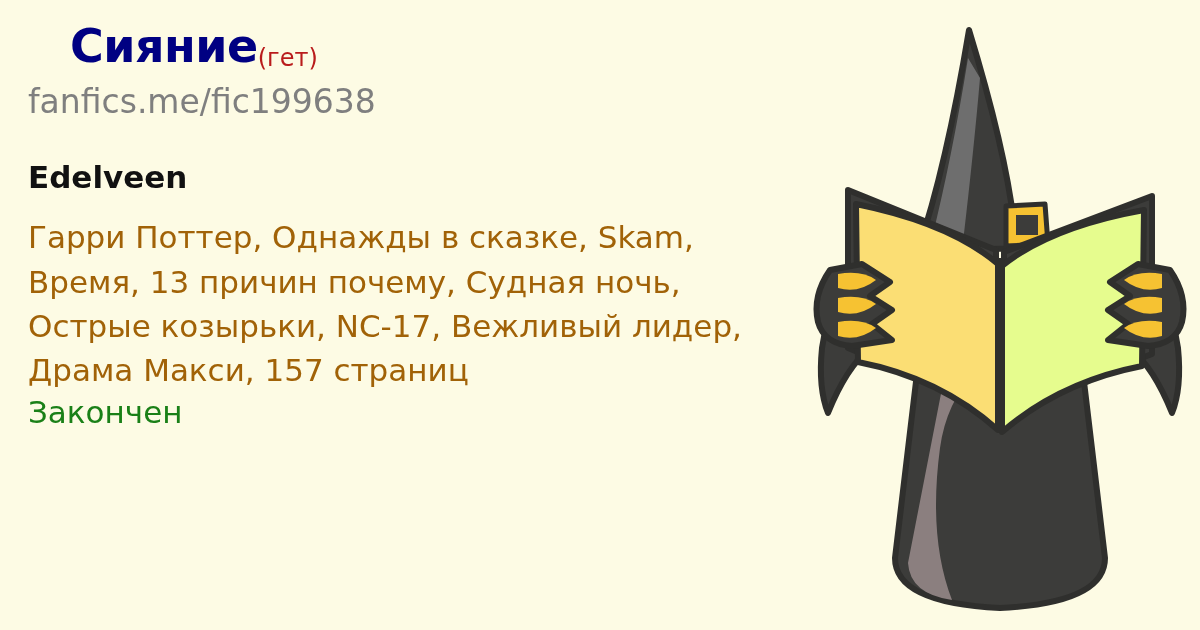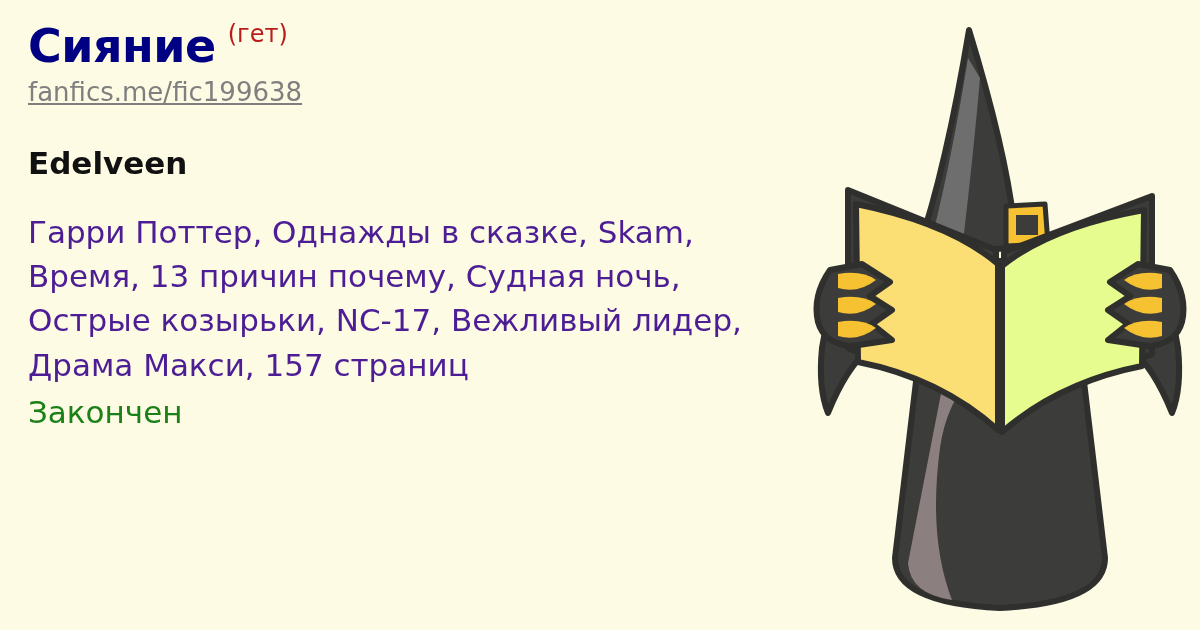--- a/index.html
+++ b/index.html
@@ -20,60 +20,58 @@
     box-sizing: border-box;
   }
   .text-col {
     position: absolute;
     left: 28px;
     top: 22px;
     width: 780px;
   }
   .title-row {
     display: flex;
-    align-items: flex-start;
-    gap: 12px;
+    align-items: flex-end;
     white-space: nowrap;
+    margin-left: 42px;
   }
   .fic-title {
     font-size: 46px;
     font-weight: bold;
     color: #000082;
     letter-spacing: -0.5px;
     line-height: 1.05;
   }
   .fic-category {
     font-size: 24px;
     font-weight: normal;
     color: #b91c1c;
     line-height: 1;
   }
   .fic-url {
-    margin-top: 8px;
-    font-size: 26px;
+    margin-top: 14px;
+    font-size: 33px;
     color: #7F7F7F;
     line-height: 1.1;
-    text-decoration: underline;
   }
   .author {
     margin-top: 39px;
     font-size: 31px;
     font-weight: bold;
     color: #111111;
     line-height: 1.15;
   }
   .meta {
-    margin-top: 28px;
+    margin-top: 20px;
     font-size: 31px;
-    color: #4c1d95;
+    color: #a16207;
     line-height: 1.43;
     max-width: 730px;
   }
   .status {
-    margin-top: 6px;
     font-size: 31px;
     color: #1A8017;
     line-height: 1.25;
   }
   .art {
     position: absolute;
     right: 0px;
     top: 18px;
     width: 400px;
     height: 600px;

